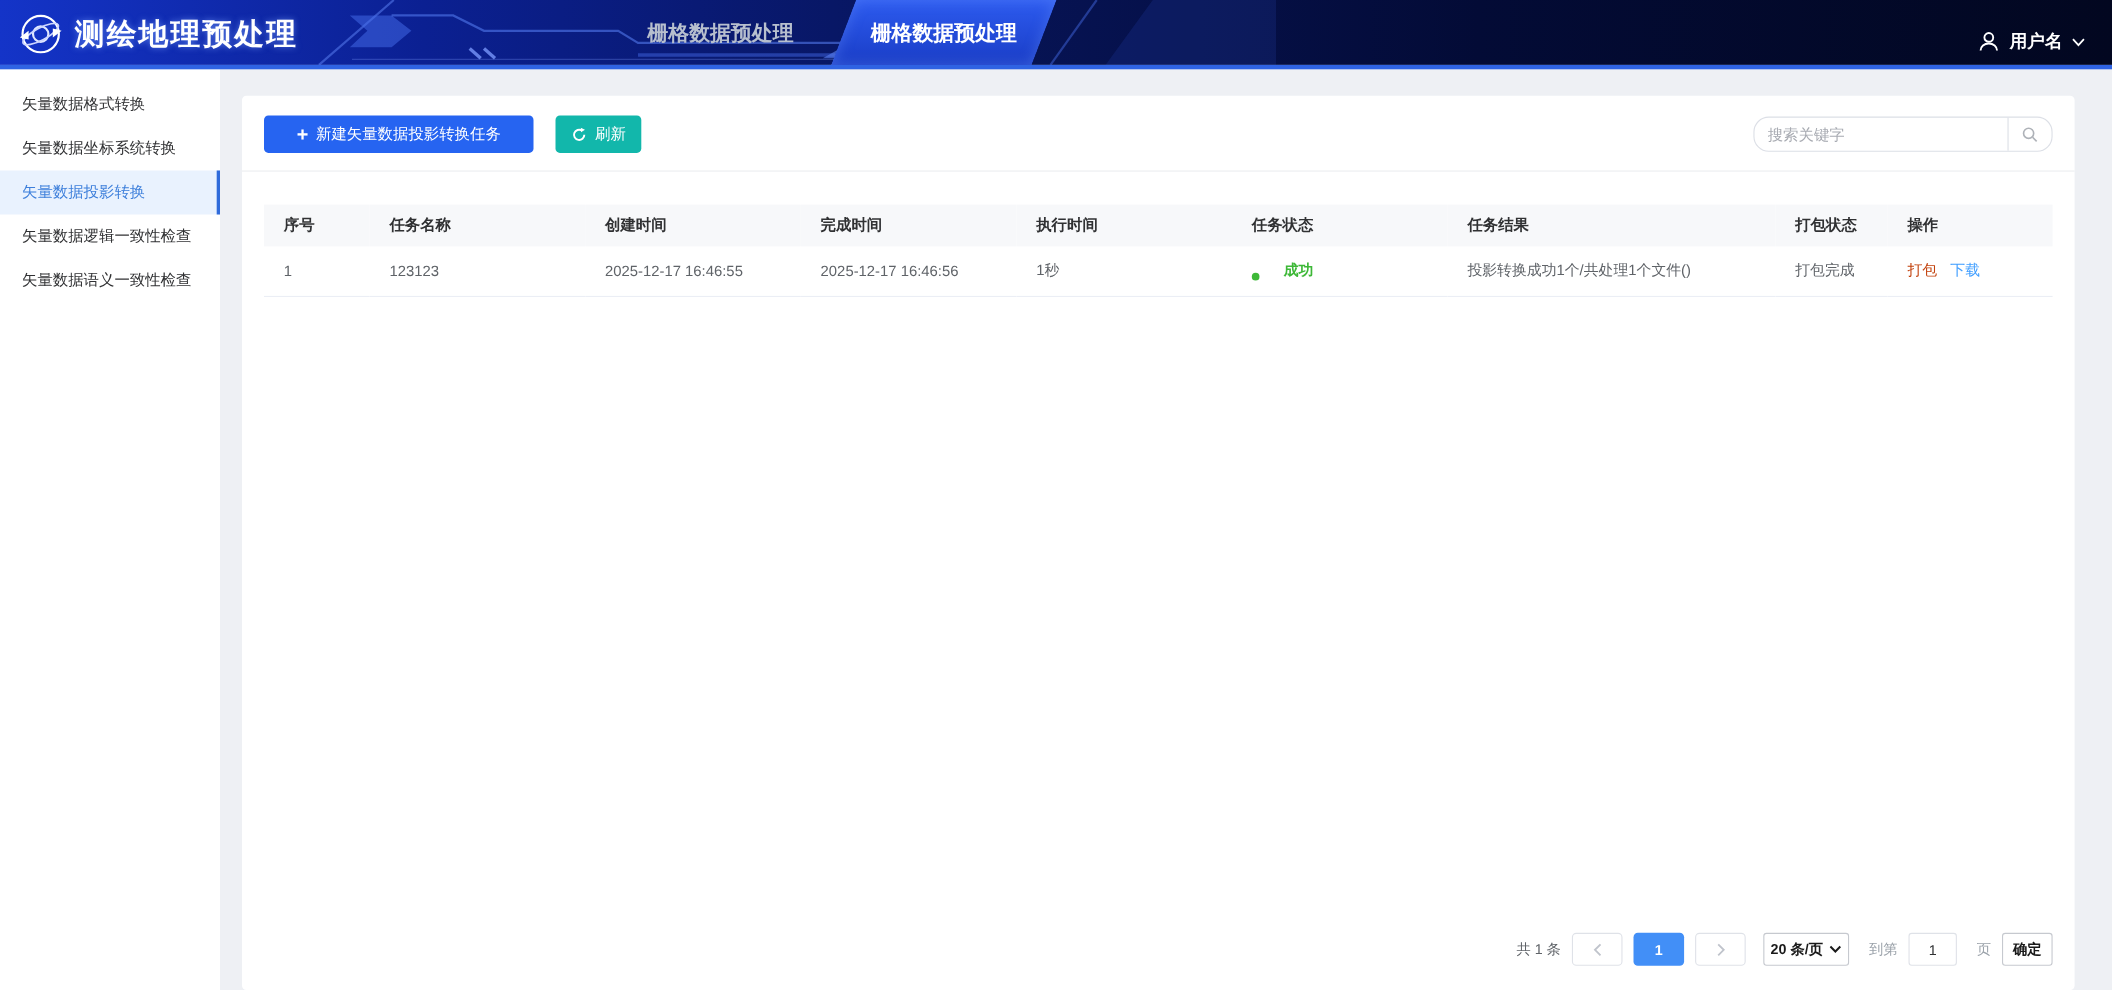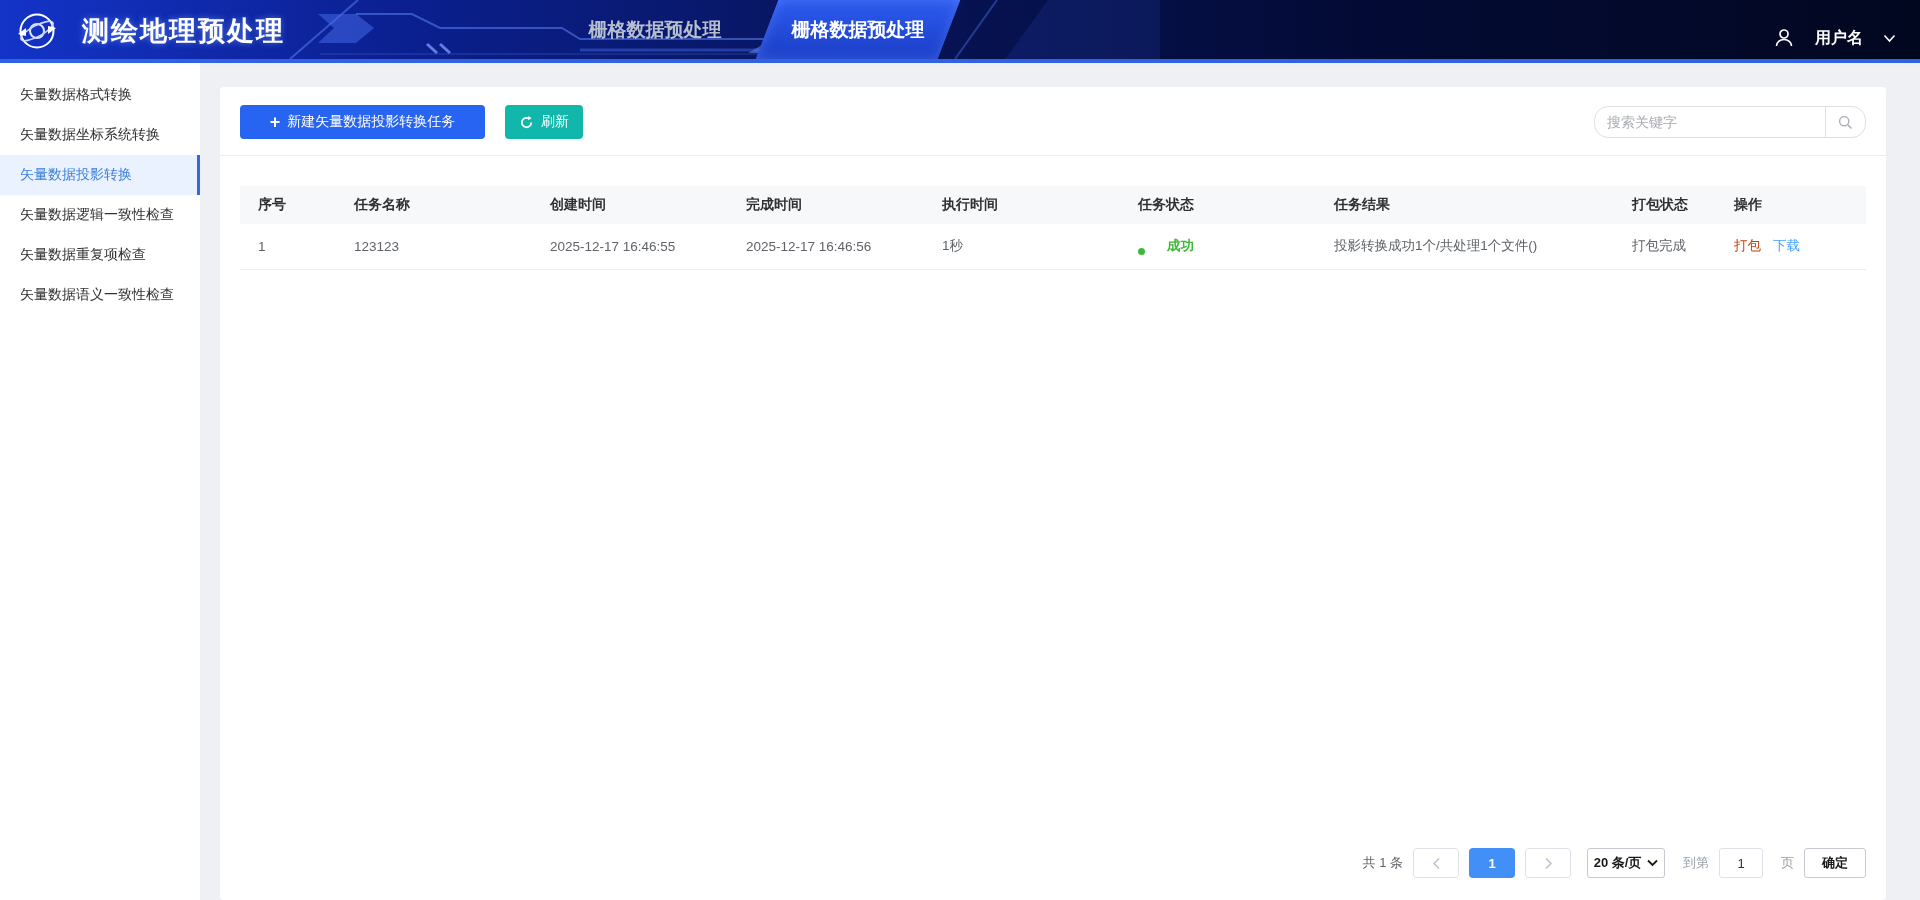--- a/index.html
+++ b/index.html
@@ -3,33 +3,33 @@
 <meta charset="utf-8">
 <style>
   * { margin:0; padding:0; box-sizing:border-box; }
   html,body { width:1920px; height:900px; overflow:hidden;
     font-family:"Liberation Sans","DejaVu Sans",sans-serif; background:#eef0f4; }
 
   
   .header { position:relative; height:63px;
     background:linear-gradient(90deg,#1434c8 0%,#0b2092 20%,#071457 46%,#030b36 70%,#020720 100%);
     border-bottom:4px solid var(--c-header_line,#2f63e3); overflow:hidden; }
-  .logo-wrap { position:absolute; left:16px; top:10px; display:flex; align-items:center; gap:24px; z-index:3; }
+  .logo-wrap { position:absolute; left:16px; top:10px; display:flex; align-items:center; gap:10px; z-index:3; }
   .logo-title { color:#fff; font-size:27px; font-weight:bold; letter-spacing:2px;
     text-shadow:0 0 6px rgba(120,160,255,.7); }
   .deco { position:absolute; left:260px; top:0; z-index:1; }
   .tabs { position:absolute; left:0; top:0; width:100%; height:43px; z-index:2; }
   .tab { position:absolute; top:0; height:59px; display:flex; align-items:center; justify-content:center;
     font-size:19px; font-weight:bold; cursor:pointer; }
   .tab-inactive { left:555px; width:200px; color:#b7bfce; }
   .tab-active-shape { position:absolute; left:767px; top:0; width:182px; height:59px;
     transform:skewX(-21deg); background:linear-gradient(180deg,#2d5bef,#1a3dc6);
     box-shadow:inset 0 0 12px rgba(120,160,255,.35); }
   .tab-active { left:767px; width:182px; color:#fff; }
-  .user-area { position:absolute; right:24px; top:0; height:76px; display:flex; align-items:center; gap:20px;
+  .user-area { position:absolute; right:24px; top:0; height:76px; display:flex; align-items:center; gap:8px;
     z-index:3; cursor:pointer; }
   .user-name { color:#fff; font-size:16px; font-weight:bold; }
 
   
   .body-wrap { display:flex; height:837px; }
   .sidebar { width:200px; background:#fff; padding-top:12px; flex:none; }
   .menu-item { height:40px; display:flex; align-items:center; padding-left:20px;
     font-size:14px; color:#303133; cursor:pointer; position:relative; }
   .menu-item.active { background:var(--c-menu_active_bg,#e9f2fe); color:var(--c-menu_active_text,#3d7fdb); }
   .menu-item.active::after { content:""; position:absolute; right:0; top:0; width:3px; height:100%;
@@ -72,21 +72,21 @@
   .pg-btn { width:46px; height:30px; border:1px solid #dfe2e8; border-radius:4px; background:#fff;
     display:flex; align-items:center; justify-content:center; cursor:default; }
   .pg-current { width:46px; height:30px; border-radius:4px; background:var(--c-pagination_active,#428ff7);
     color:#fff; display:flex; align-items:center; justify-content:center; font-weight:bold; cursor:pointer; }
   .pg-select { width:78px; height:30px; border:1px solid #c6c9cf; border-radius:3px; background:#fff;
     display:flex; align-items:center; justify-content:center; gap:6px; font-weight:bold; color:#1a1a1a;
     cursor:pointer; margin-left:6px; }
   .pg-goto { color:#9aa1a9; margin-left:8px; }
   .pg-input { width:44px; height:30px; border:1px solid #dfe2e8; border-radius:3px; text-align:center;
     font-size:13px; color:#303133; outline:none; font-family:inherit; }
-  .pg-confirm { width:62px; height:30px; border:1px solid #c6c9cf; border-radius:3px; background:#fff;
+  .pg-confirm { width:46px; height:30px; border:1px solid #c6c9cf; border-radius:3px; background:#fff;
     font-weight:bold; color:#1a1a1a; font-size:13px; cursor:pointer; font-family:inherit; }
 </style>
 </head>
 <body>
 
 <div class="header">
   <svg class="deco" width="900" height="59" viewBox="0 0 900 59">
     <line x1="30" y1="59" x2="98" y2="0" stroke="rgba(90,125,240,0.55)" stroke-width="2"></line>
     <polygon points="58,14 96,14 114,28 96,43 58,43 74,28" fill="rgba(70,110,235,0.5)"></polygon>
     <polyline points="96,14 152,14 180,28 302,28 320,39 625,39" fill="none" stroke="rgba(90,130,245,0.55)" stroke-width="2"></polyline>
@@ -127,21 +127,20 @@
     </svg>
   </div>
 </div>
 
 <div class="body-wrap">
   <div class="sidebar">
     <div class="menu-item">矢量数据格式转换</div>
     <div class="menu-item">矢量数据坐标系统转换</div>
     <div class="menu-item active">矢量数据投影转换</div>
     <div class="menu-item">矢量数据逻辑一致性检查</div>
-    <div class="menu-item">矢量数据重复项检查</div>
     <div class="menu-item">矢量数据语义一致性检查</div>
   </div>
 
   <div class="main">
     <div class="card">
 
       <div class="toolbar">
         <button class="btn btn-primary">
           <span class="btn-plus">+</span>
           <span>新建矢量数据投影转换任务</span>

